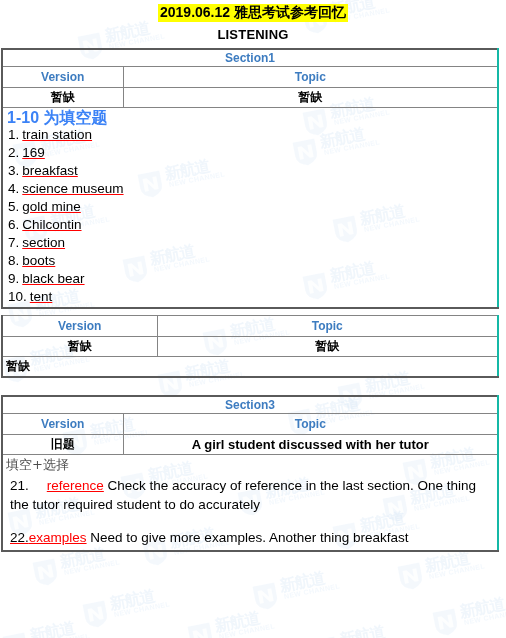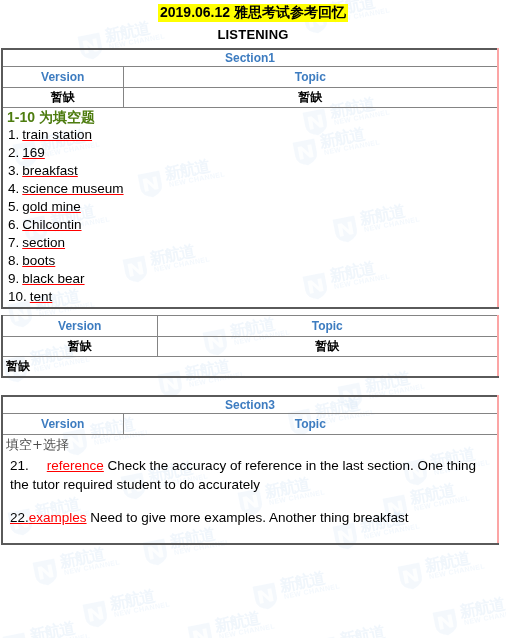--- a/index.html
+++ b/index.html
@@ -83,21 +83,21 @@
     background: transparent;
     position: relative; z-index: 10;
   }
   .tbl td {
     border: 1px solid #848484;
     padding: 1px 3px;
     vertical-align: middle;
     background: transparent;
   }
   .tbl .outer-l { border-left: 2px solid #5a5a5a; }
-  .tbl .outer-r { border-right: 2px solid #fca5a5; }
+  .tbl .outer-r { border-right: 2px solid #14b8a6; }
   .tbl .outer-t { border-top: 2px solid #5a5a5a; }
   .tbl .outer-b { border-bottom: 2px solid #5a5a5a; }
 
   .cell-section {
     text-align: center;
     color: #3d7cc0;
     font-weight: bold;
     font-size: 12px;
     height: 17px;
   }
@@ -121,22 +121,22 @@
     font-size: 12px;
     padding: 1px 4px 2px 4px;
   }
   .cell-body-short { height: 19px; }
 
   .zhanque { font-family: "Liberation Sans", sans-serif; }
 
   
   .ans-intro {
     font-weight: bold;
-    font-size: 14px;
-    color: #4d7c0f;
+    font-size: 16px;
+    color: #3b82f6;
     line-height: 17px;
     margin: 0 0 0 1px;
   }
   ol.ans {
     list-style: none;
     margin: 0; padding: 0;
   }
   ol.ans li {
     font-size: 13.5px;
     line-height: 18px;
@@ -516,21 +516,25 @@
     </colgroup>
   <tbody>
     <tr>
       <td class="cell-section outer-l outer-r outer-t" colspan="2">Section3</td>
     </tr>
     <tr>
       <td class="cell-colhdr outer-l">Version</td>
       <td class="cell-colhdr outer-r">Topic</td>
     </tr>
     <tr>
-      <td class="cell-body outer-l outer-r outer-b" colspan="2" style="padding-bottom:16px">
+      <td class="cell-val zhanque outer-l">旧题</td>
+      <td class="cell-val outer-r" style="font-size:13px">A girl student discussed with her tutor</td>
+    </tr>
+    <tr>
+      <td class="cell-body outer-l outer-r outer-b" colspan="2" style="padding-bottom:3px">
         <div class="cjk-serif">填空+选择</div>
         <div class="qa-block" id="s3-answers">
             <div class="qa-para"><span class="qa-num">21.</span><span class="qa-gap"></span><span class="qa-key">reference</span><span> Check the accuracy of reference in the last section. One thing the tutor required student to do accurately</span></div>
             <div class="qa-para"><span class="qa-num u">22.</span><span class="qa-key">examples</span><span> Need to give more examples. Another thing breakfast</span></div>
           </div>
       </td>
     </tr>
   </tbody>
 </table>
 

